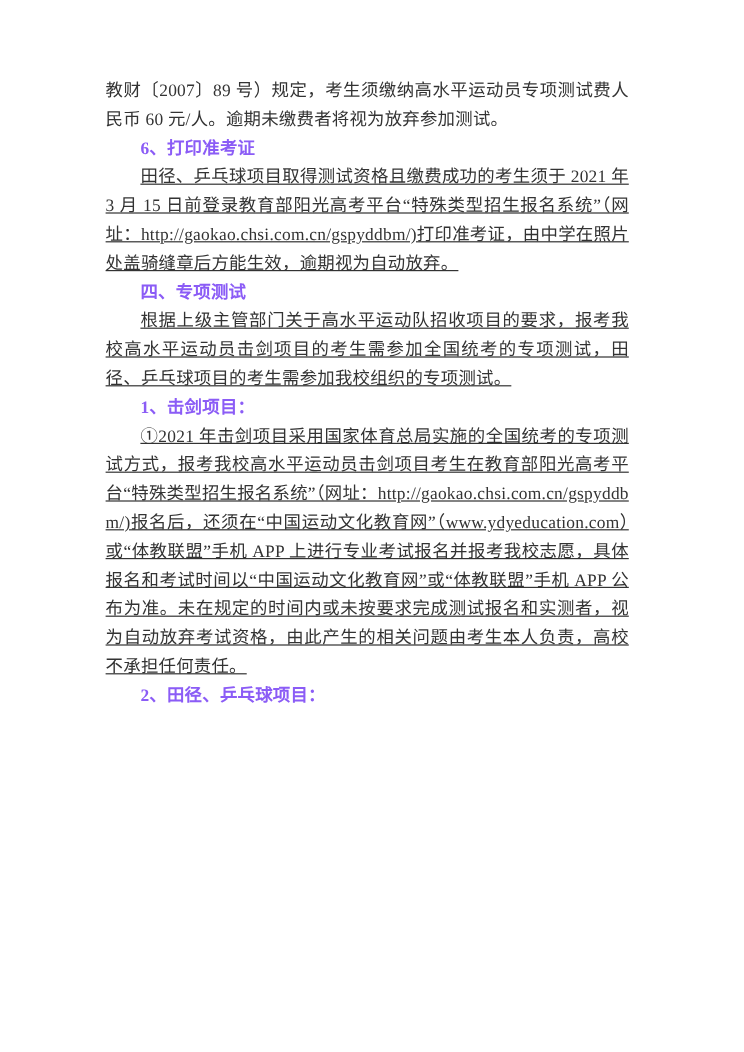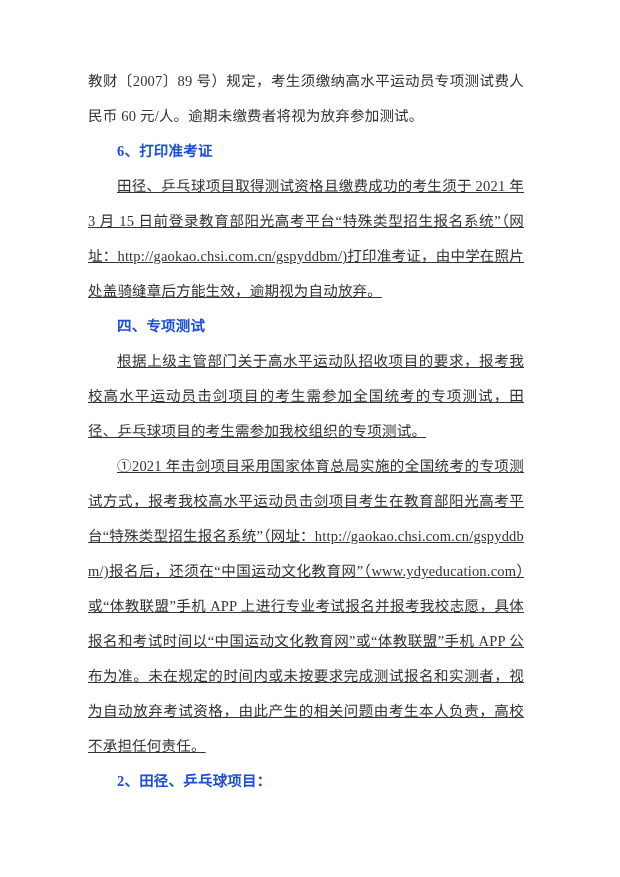--- a/index.html
+++ b/index.html
@@ -18,51 +18,52 @@
   .doc-page {
     position: absolute;
     left: 88px;
     top: 64px;
     width: 436px;
   }
   .doc-page p {
     margin: 0;
     padding: 0;
     font-size: 14.5px;
-    line-height: 35px;
+    line-height: 24px;
     text-align: justify;
     letter-spacing: 0.2px;
     word-break: break-all;
   }
   .para-indent {
     text-indent: 2em;
     text-decoration: underline;
   }
   .para-cont {
     text-indent: 0;
   }
   .heading {
     font-weight: bold;
     text-indent: 2em;
     text-align: left !important;
-    color: #1d4ed8;
+    color: #8b5cf6;
   }
 </style>
 </head>
 <body>
 
 <div class="doc-page">
   <p class="para-cont">教财〔2007〕89 号）规定，考生须缴纳高水平运动员专项测试费人民币 60 元/人。逾期未缴费者将视为放弃参加测试。</p>
 
   <p class="heading">6、打印准考证</p>
 
   <p class="para-indent">田径、乒乓球项目取得测试资格且缴费成功的考生须于 2021 年 3 月 15 日前登录教育部阳光高考平台“特殊类型招生报名系统”（网址：http://gaokao.chsi.com.cn/gspyddbm/)打印准考证，由中学在照片处盖骑缝章后方能生效，逾期视为自动放弃。</p>
 
   <p class="heading">四、专项测试</p>
 
   <p class="para-indent">根据上级主管部门关于高水平运动队招收项目的要求，报考我校高水平运动员击剑项目的考生需参加全国统考的专项测试，田径、乒乓球项目的考生需参加我校组织的专项测试。</p>
 
+  <p class="heading">1、击剑项目：</p>
 
   <p class="para-indent">①2021 年击剑项目采用国家体育总局实施的全国统考的专项测试方式，报考我校高水平运动员击剑项目考生在教育部阳光高考平台“特殊类型招生报名系统”（网址：http://gaokao.chsi.com.cn/gspyddbm/)报名后，还须在“中国运动文化教育网”（www.ydyeducation.com）或“体教联盟”手机 APP 上进行专业考试报名并报考我校志愿，具体报名和考试时间以“中国运动文化教育网”或“体教联盟”手机 APP 公布为准。未在规定的时间内或未按要求完成测试报名和实测者，视为自动放弃考试资格，由此产生的相关问题由考生本人负责，高校不承担任何责任。</p>
 
 
   <p class="heading">2、田径、乒乓球项目：</p>
 </div>
 
 </body></html>

